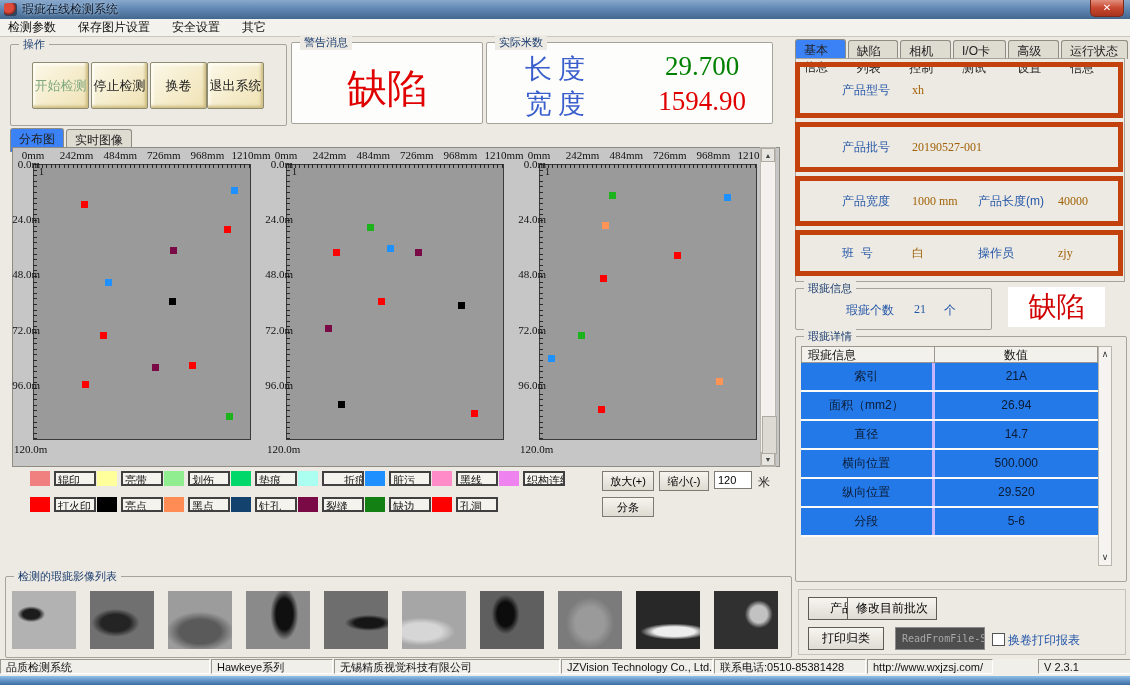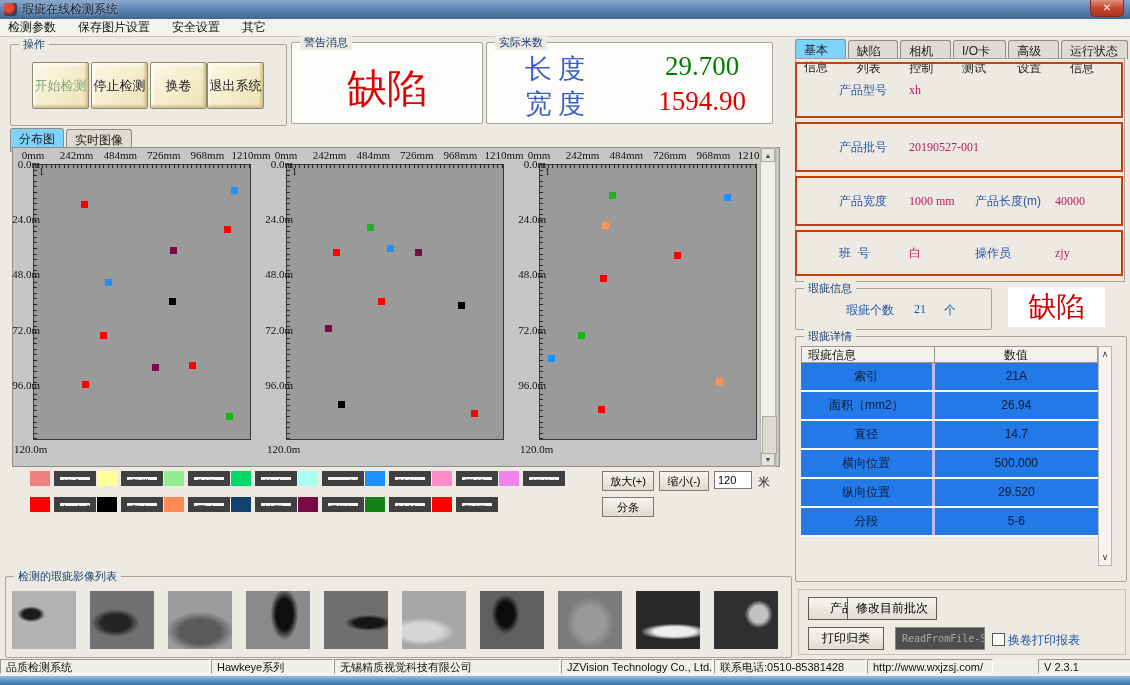--- a/index.html
+++ b/index.html
@@ -39,52 +39,52 @@
     font-family:"Liberation Serif","DejaVu Serif",serif;font-size:40px;}
   .meter-row{position:absolute;left:0;width:100%;height:34px;}
   .meter-label{position:absolute;left:38px;color:#3A5FCD;
     font-family:"Liberation Serif","DejaVu Serif",serif;font-size:27px;letter-spacing:6px;}
   .meter-value{position:absolute;left:155px;width:120px;text-align:center;
     font-family:"Liberation Serif","DejaVu Serif",serif;font-size:27px;}
   
   .tab{display:inline-block;padding:2px 8px 3px 8px;font-size:12px;
     border:1px solid #8F8C83;border-bottom:none;border-radius:3px 3px 0 0;
     background:#DEDbD1;margin-right:2px;color:#222;}
-  .tab.active{background:#7dd3fc;position:relative;top:-1px;padding-bottom:4px;}
+  .tab.active{background:#3b82f6;position:relative;top:-1px;padding-bottom:4px;}
   
   .plot-container{left:12px;top:147px;width:768px;height:320px;background:#C6C6C6;
     border:1px solid #8F8C83;box-sizing:border-box;overflow:hidden;}
   .plot-box{position:absolute;width:218px;height:276px;background:#9A9A9A;border:1px solid #3A3A3A;box-sizing:border-box;}
   .axis-xlabel{position:absolute;transform:translateX(-50%);font-family:"Liberation Serif","DejaVu Serif",serif;
     font-size:11px;color:#111;white-space:nowrap;}
   .axis-ylabel{position:absolute;font-family:"Liberation Serif","DejaVu Serif",serif;font-size:11px;color:#111;}
   .tick-top{position:absolute;height:4px;background:repeating-linear-gradient(90deg,#2A2A2A 0 1px,transparent 1px 4.4px);}
   .tick-left{position:absolute;width:4px;background:repeating-linear-gradient(#2A2A2A 0 1px,transparent 1px 5.6px);}
   .plot-marker{position:absolute;font-size:10px;color:#111;font-family:"Liberation Serif",serif;}
   .pt{position:absolute;width:7px;height:7px;}
   .vscroll{position:absolute;width:16px;background:#F2F1EE;border:1px solid #B9B6AD;box-sizing:border-box;}
   .vs-arrow{position:absolute;left:0;width:14px;height:14px;background:#E7E5DF;border:1px solid #ADAAA1;
     font-size:7px;text-align:center;line-height:13px;color:#444;box-sizing:border-box;}
   .vs-thumb{position:absolute;left:1px;width:13px;background:#DCDAD3;border:1px solid #ADAAA1;}
   
   .swatch{position:absolute;width:20px;height:15px;}
-  .legend-label{position:absolute;width:42px;height:15px;background:#F4F3EE;border:6px solid #404040;
+  .legend-label{position:absolute;width:42px;height:15px;background:#F4F3EE;border:2px solid #404040;
     font-size:11px;line-height:15px;padding-left:2px;overflow:hidden;white-space:nowrap;box-sizing:border-box;}
   .small-btn{position:absolute;background:linear-gradient(#F6F4EE,#DEDBD2);border:1px solid #7E7B72;
     font-size:11px;text-align:center;}
   .meters-input{position:absolute;width:38px;height:18px;border:1px solid #7E7B72;background:#fff;
     font-size:11px;padding:0 0 0 3px;box-sizing:border-box;font-family:"Liberation Sans",sans-serif;}
   
   .thumb{position:absolute;width:64px;height:58px;}
   
   .rp-tabs{left:795px;top:40px;height:19px;display:flex;}
   .rp-body{left:795px;top:58px;width:330px;height:224px;border:1px solid #A6A39A;box-sizing:border-box;}
-  .info-box{position:absolute;border:2px solid #c2410c;box-sizing:border-box;}
+  .info-box{position:absolute;border:5px solid #c2410c;box-sizing:border-box;}
   .info-label{position:absolute;color:#2456A8;font-size:12px;top:50%;transform:translateY(-50%);white-space:pre;}
-  .info-value{position:absolute;color:#be185d;top:50%;transform:translateY(-50%);
+  .info-value{position:absolute;color:#a16207;top:50%;transform:translateY(-50%);
     font-family:"Liberation Serif","DejaVu Serif",serif;font-size:12px;}
   .alarm-box{left:1008px;top:287px;width:97px;height:40px;background:#fff;
     display:flex;align-items:center;justify-content:center;
     color:#D00000;font-size:28px;font-family:"Liberation Serif","DejaVu Serif",serif;}
   
   .dtable{left:801px;top:346px;width:297px;}
   .dt-header{display:flex;height:17px;background:#F2F1EC;border:1px solid #9A978E;box-sizing:border-box;}
   .dt-h1{width:45%;border-right:1px solid #9A978E;font-size:12px;padding-left:6px;line-height:16px;box-sizing:border-box;}
   .dt-h2{width:55%;text-align:center;font-size:12px;line-height:16px;}
   .dt-row{display:flex;height:27px;background:#2479E8;border-bottom:2px solid #FAFAF8;color:#0B1B33;}

